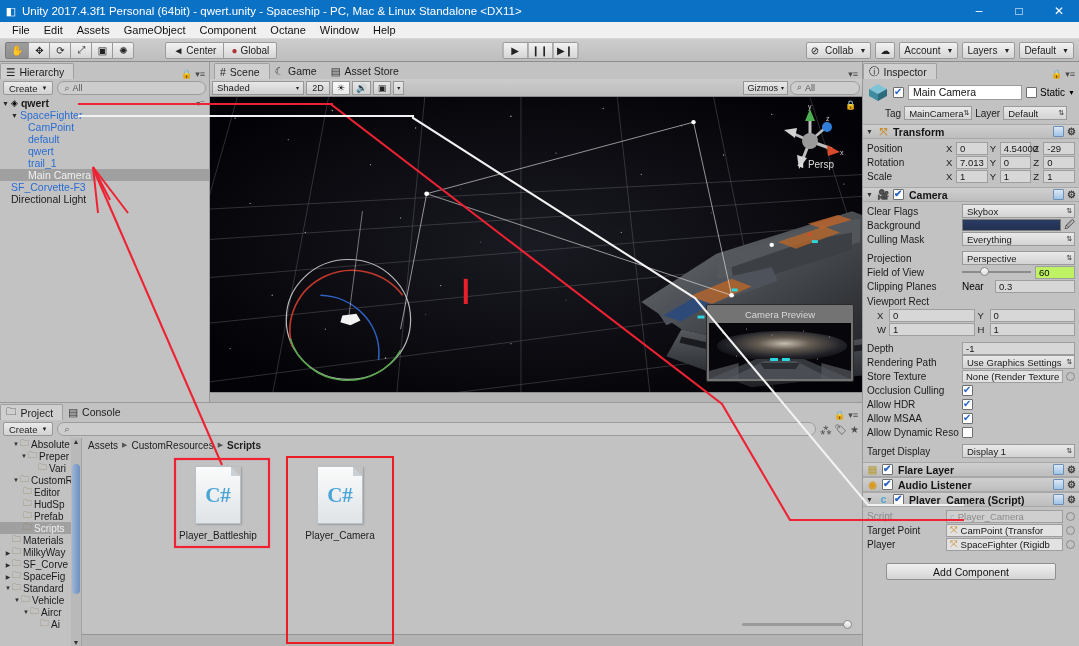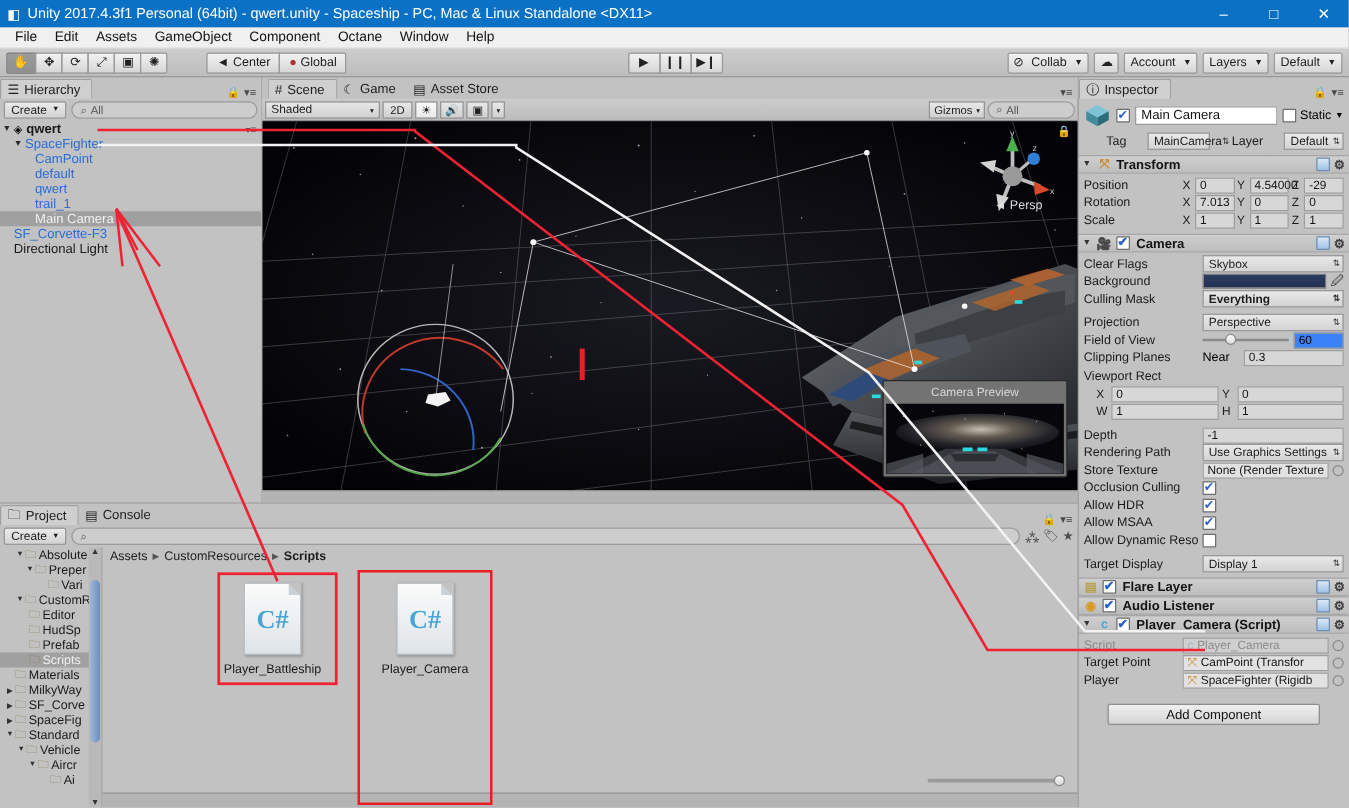--- a/index.html
+++ b/index.html
@@ -222,21 +222,21 @@
     position:relative; flex:0 0 11px;
   }
   .ck.on::after {
     content:"✔"; position:absolute; left:0px; top:-2px; font-size:10px; color:#2a62c8;
   }
   .namefield {
     flex:1; height:15px; background:#fff; border:1px solid #9b9b9b; font-size:10.5px;
     display:flex; align-items:center; padding:0 4px; color:#111;
   }
   .statbox { display:flex; align-items:center; gap:3px; font-size:10px; }
-  .taglayer { display:flex; align-items:center; gap:17px; padding:2px 4px 4px 22px; font-size:10px; }
+  .taglayer { display:flex; align-items:center; gap:3px; padding:2px 4px 4px 22px; font-size:10px; }
   .taglayer .lab { color:#1c1c1c; }
   .minidd {
     height:14px; background:linear-gradient(#e9e9e9,#d3d3d3); border:1px solid #9a9a9a;
     display:flex; align-items:center; justify-content:space-between; padding:0 2px 0 4px;
     font-size:9.5px; color:#1b1b1b; min-width:0;
   }
   .minidd .ar { font-size:7px; color:#333; }
 
   .comp-hdr {
     height:15px; background:linear-gradient(#cfcfcf,#bdbdbd); border-top:1px solid #a8a8a8;
@@ -263,21 +263,21 @@
   .colorswatch {
     flex:1; height:12px; background:linear-gradient(#2b3c63,#223050); border:1px solid #7b7b7b;
   }
   .eyedrop { font-size:10px; color:#333; }
   .sliderrow { flex:1; display:flex; align-items:center; gap:4px; }
   .strack { flex:1; height:2px; background:#8b8b8b; position:relative; }
   .sknob {
     width:9px; height:9px; border-radius:50%; background:linear-gradient(#fcfcfc,#dcdcdc);
     border:1px solid #8a8a8a; position:absolute; top:-4px; left:26%;
   }
-  .numfield { width:56px; height:13px; background:#3b82f6; border:1px solid #9e9e9e;
+  .numfield { width:56px; height:13px; background:#bef264; border:1px solid #9e9e9e;
     font-size:9.5px; display:flex; align-items:center; padding:0 3px; }
   .grouplabel { font-size:10px; color:#1b1b1b; padding:3px 0 1px 0; }
   .indent { padding-left:10px; }
   .objfield {
     flex:1; height:13px; background:#e2e2e2; border:1px solid #9e9e9e; display:flex;
     align-items:center; gap:3px; padding:0 3px; font-size:9.5px; color:#141414;
     overflow:hidden; white-space:nowrap;
   }
   .objfield.disabled { color:#8b8b8b; background:#cfcfcf; }
   .dot { width:9px; height:9px; border-radius:50%; border:1px solid #8a8a8a; flex:0 0 9px; }
@@ -914,21 +914,21 @@
               <span class="ar">⇅</span>
             </div>
           </div>
           <div class="prow">
             <span class="plabel wide">Background</span>
             <div class="colorswatch"></div>
             <span class="eyedrop">🖉</span>
           </div>
           <div class="prow">
             <span class="plabel wide">Culling Mask</span>
-            <div class="minidd" style="flex:1;font-weight:bold;">
+            <div class="minidd" style="flex:1;">
               <span>Everything</span>
               <span class="ar">⇅</span>
             </div>
           </div>
           <div style="height:5px;"></div>
           <div class="prow">
             <span class="plabel wide">Projection</span>
             <div class="minidd" style="flex:1;">
               <span>Perspective</span>
               <span class="ar">⇅</span>

